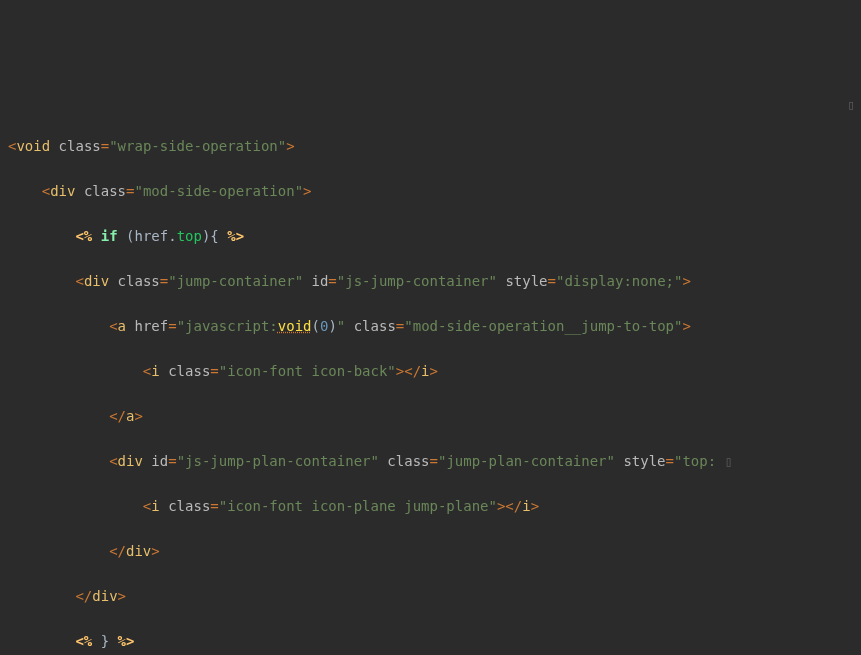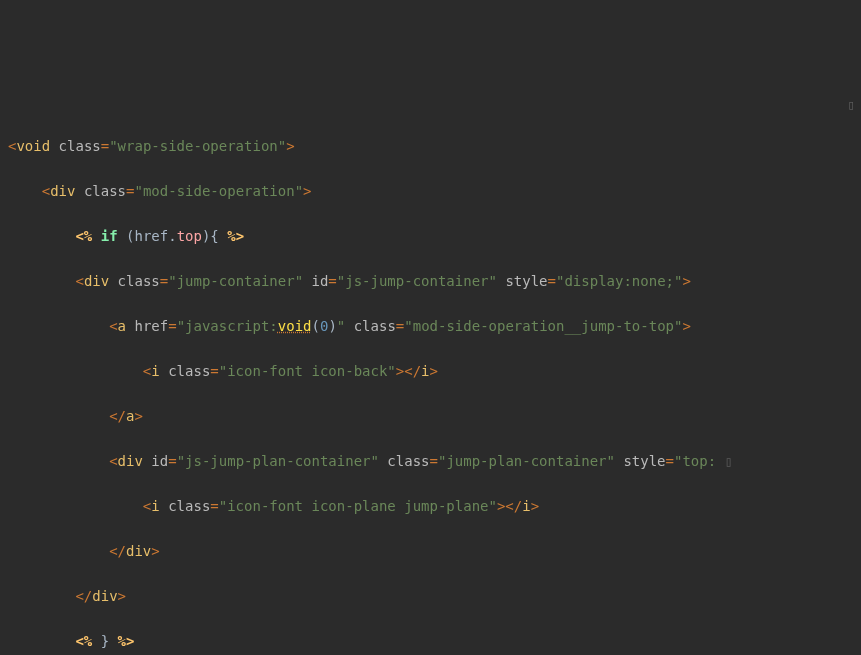--- a/index.html
+++ b/index.html
@@ -20,21 +20,21 @@
     position: relative;
   }
   .line { white-space: pre; }
   
   .p  { color: #cc7832; }   
   .tag{ color: #e8bf6a; }   
   .attr{ color: #bababa; }  
   .str{ color: #6a8759; }   
   .op { color: #a9b7c6; }   
   .id { color: #a9b7c6; }   
-  .prop{ color: #fca5a5; margin-top: 8px; }  
+  .prop{ color: #22c55e; margin-top: 8px; }  
   .num{ color: #6897bb; }   
   .pct{ color: #ffc66d; font-weight: bold; } 
   .ejs{ color: #86efac; font-weight: bold; text-align: right; } 
   .voidkw { color: #fde047; text-decoration: underline dotted #cc7832; }
   .icon-right {
     position: absolute;
     right: 6px;
     top: 4px;
     color: #5a5a5a;
     font-size: 13px;

